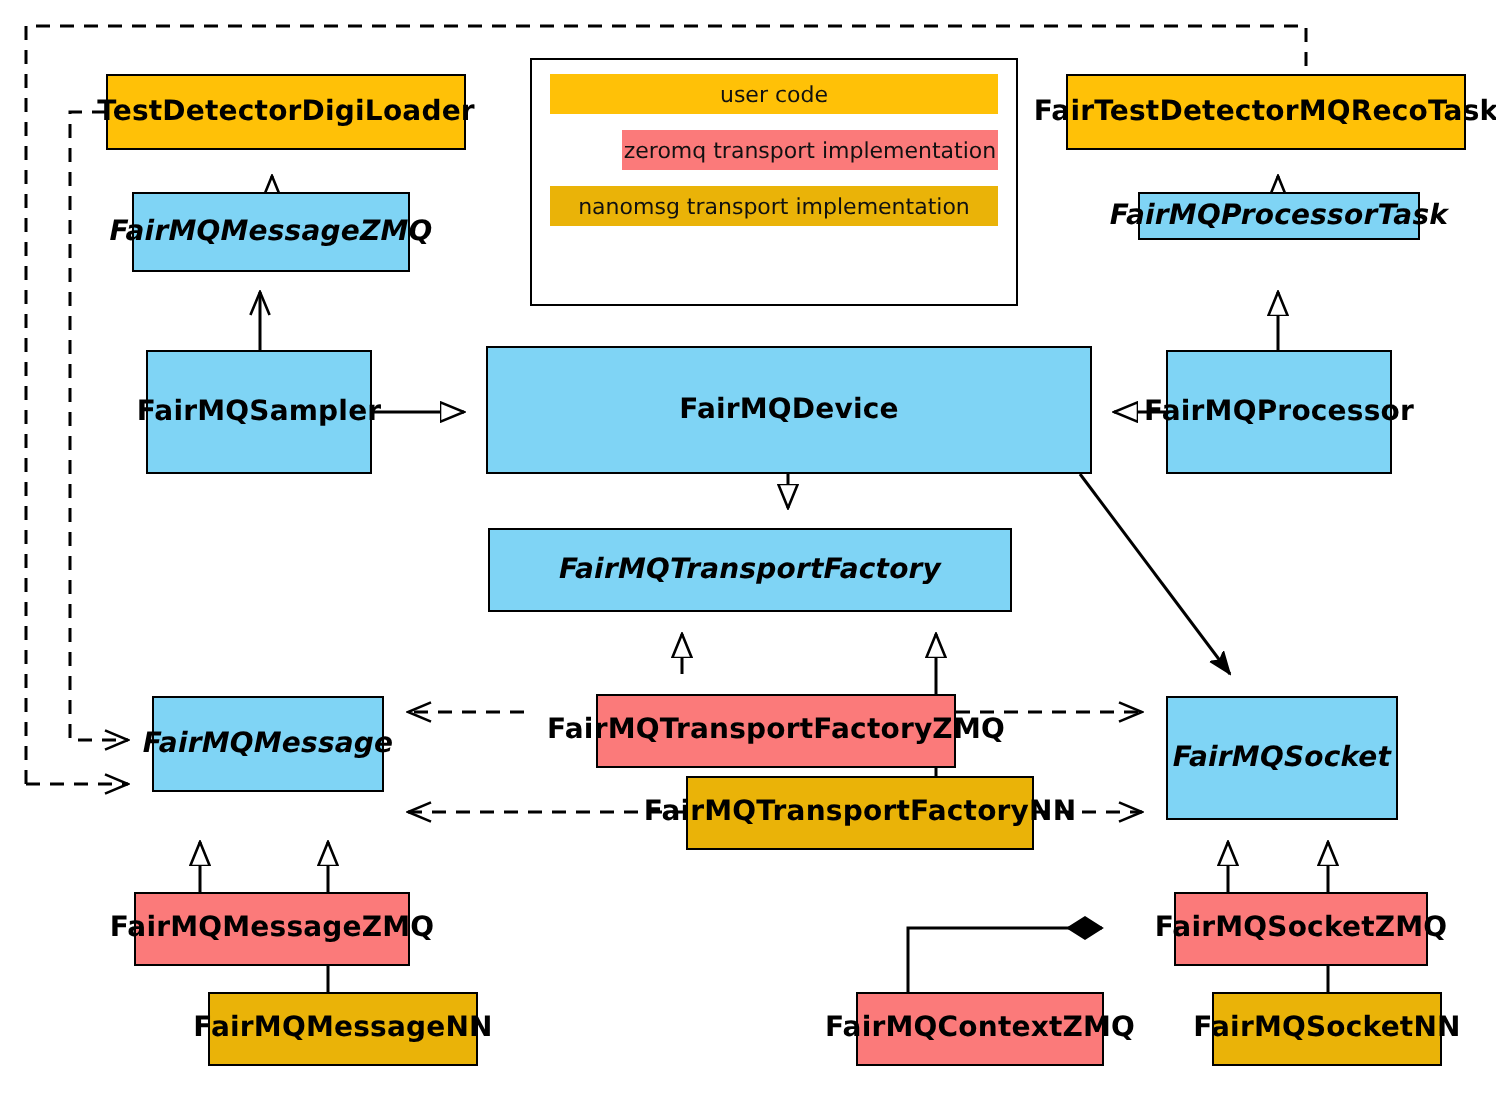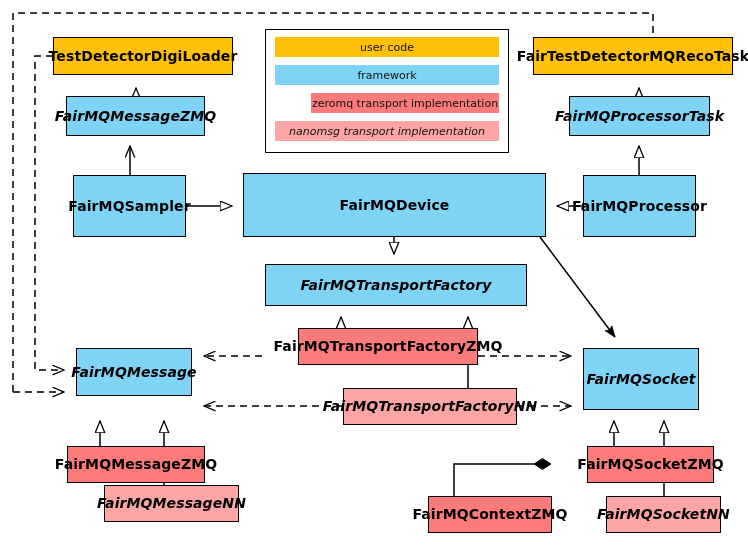--- a/index.html
+++ b/index.html
@@ -21,21 +21,21 @@
     font-weight:bold;
     color:#000000;
     line-height:1.15;
     letter-spacing:0.1px;
     z-index:5;
   }
   .node.abstract{font-style:italic;}
   .c-user{background:#FFC107;}
   .c-framework{background:#7FD4F5;}
   .c-zeromq{background:#FB7A7A;margin-left:36px;}
-  .c-nanomsg{background:#fca5a5;font-style:italic;}
+  .c-nanomsg{background:#eab308;}
 
   
   .legend{
     position:absolute;
     left:265px;top:29px;width:244px;height:124px;
     background:#ffffff;
     border:1.6px solid #000000;
     box-sizing:border-box;
     z-index:6;
     padding:7px 9px;
@@ -103,37 +103,36 @@
 
       <path d="M614,446 L614,421" marker-end="url(#m-gen)"></path>
       <path d="M664,496 L664,421" marker-end="url(#m-gen)"></path>
 
       <path d="M454,496 L454,464 L551,464" marker-end="url(#m-diamond)"></path>
     </g>
   </svg>
 
   <div class="legend">
     <div class="legend-row c-user">user code</div>
-    <div class="legend-row c-framework">framework</div>
     <div class="legend-row c-zeromq">zeromq transport implementation</div>
     <div class="legend-row c-nanomsg">nanomsg transport implementation</div>
   </div>
 
   <div id="nodes-layer">
       <div class="node c-user" style="left: 53px; top: 37px; width: 180px; height: 38px;">TestDetectorDigiLoader</div>
       <div class="node c-user" style="left: 533px; top: 37px; width: 200px; height: 38px;">FairTestDetectorMQRecoTask</div>
       <div class="node c-framework abstract" style="left: 66px; top: 96px; width: 139px; height: 40px;">FairMQMessageZMQ</div>
-      <div class="node c-framework abstract" style="left: 569px; top: 96px; width: 141px; height: 40px;">FairMQProcessorTask</div>
+      <div class="node c-framework abstract" style="left: 569px; top: 96px; width: 141px; height: 24px;">FairMQProcessorTask</div>
       <div class="node c-framework" style="left: 73px; top: 175px; width: 113px; height: 62px;">FairMQSampler</div>
       <div class="node c-framework" style="left: 243px; top: 173px; width: 303px; height: 64px;">FairMQDevice</div>
       <div class="node c-framework" style="left: 583px; top: 175px; width: 113px; height: 62px;">FairMQProcessor</div>
-      <div class="node c-framework abstract" style="left: 265px; top: 264px; width: 262px; height: 42px;">FairMQTransportFactory</div>
-      <div class="node c-zeromq" style="left: 262px; top: 328px; width: 180px; height: 37px; text-align: right;">FairMQTransportFactoryZMQ</div>
+      <div class="node c-framework abstract" style="left: 244px; top: 264px; width: 262px; height: 42px;">FairMQTransportFactory</div>
+      <div class="node c-zeromq" style="left: 262px; top: 347px; width: 180px; height: 37px; text-align: right;">FairMQTransportFactoryZMQ</div>
       <div class="node c-nanomsg" style="left: 343px; top: 388px; width: 174px; height: 37px;">FairMQTransportFactoryNN</div>
       <div class="node c-framework abstract" style="left: 76px; top: 348px; width: 116px; height: 48px;">FairMQMessage</div>
       <div class="node c-framework abstract" style="left: 583px; top: 348px; width: 116px; height: 62px;">FairMQSocket</div>
       <div class="node c-zeromq" style="left: 31px; top: 446px; width: 138px; height: 37px;">FairMQMessageZMQ</div>
-      <div class="node c-nanomsg" style="left: 104px; top: 485px; width: 135px; height: 37px;">FairMQMessageNN</div>
+      <div class="node c-nanomsg" style="left: 104px; top: 496px; width: 135px; height: 37px;">FairMQMessageNN</div>
       <div class="node c-zeromq" style="left: 551px; top: 446px; width: 127px; height: 37px;">FairMQSocketZMQ</div>
       <div class="node c-zeromq" style="left: 392px; top: 496px; width: 124px; height: 37px;">FairMQContextZMQ</div>
       <div class="node c-nanomsg" style="left: 606px; top: 496px; width: 115px; height: 37px;">FairMQSocketNN</div>
     </div>
 </div>
 
 </body></html>

